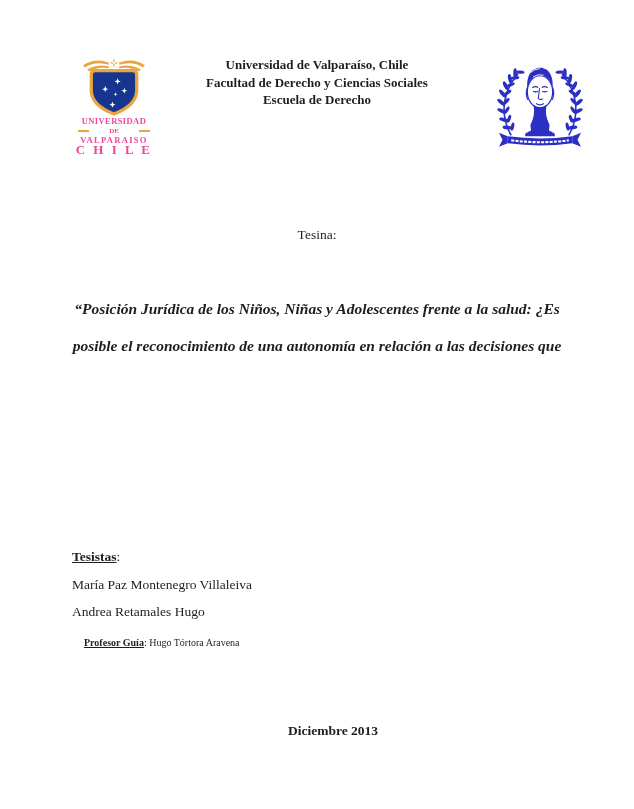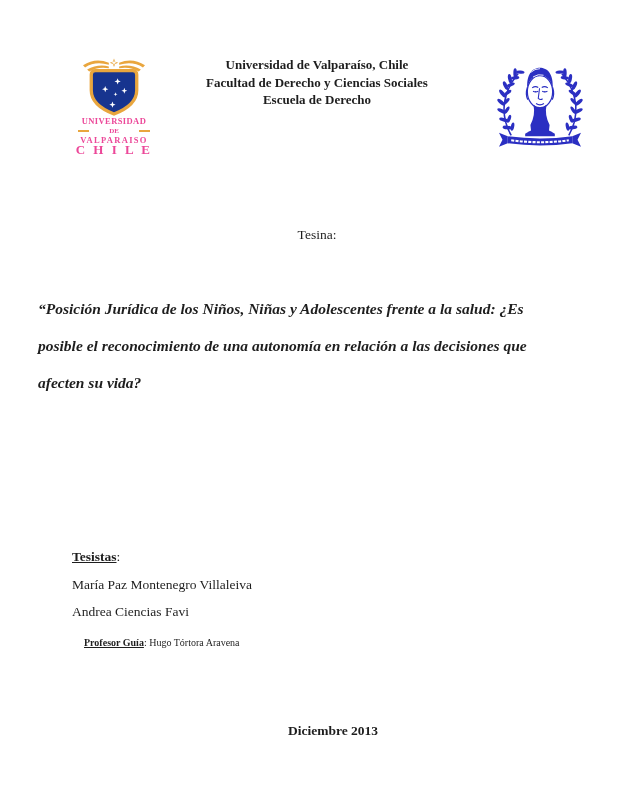--- a/index.html
+++ b/index.html
@@ -30,21 +30,21 @@
   .right-logo { position:absolute; left:492px; top:56px; width:96px; }
   .right-logo svg { display:block; width:96px; height:auto; }
 
   
   .tesina {
     position:absolute; top:227px; left:0; width:100%;
     text-align:center; font-size:13.5px;
   }
   .thesis-title {
     position:absolute; top:290px; left:38px; right:38px;
-    font-weight:bold; font-style:italic;
+    text-align:center; font-weight:bold; font-style:italic;
     font-size:15.5px; line-height:37px;
   }
   .authors {
     position:absolute; left:72px; top:543px;
     font-size:13.5px; line-height:27.5px;
   }
   .advisor {
     position:absolute; left:84px; top:634px;
     font-size:10px; line-height:17px;
   }
@@ -175,27 +175,26 @@
       <path d="M92,92 L102,88 L98,96 L102,104 L92,100 Z" fill="#2B2FC2"></path>
       <path d="M22,96.6 Q55,101 88,96.6" stroke="#ffffff" stroke-width="2.4" fill="none" stroke-dasharray="3.5 1.4"></path>
     </svg>
   </div>
 
   <div class="tesina">Tesina:</div>
 
   <div class="thesis-title">
     <div class="title-line">“Posición Jurídica de los Niños, Niñas y Adolescentes frente a la salud: ¿Es</div>
     <div class="title-line">posible el reconocimiento de una autonomía en relación a las decisiones que</div>
-    <div class="title-line">afecten su vida?</div>
   </div>
 
   <div class="authors">
     <div><span class="bold">Tesistas</span><span>:</span></div>
     <div>María Paz Montenegro Villaleiva</div>
-    <div>Andrea Ciencias Favi</div>
+    <div>Andrea Retamales Hugo</div>
   </div>
 
   <div class="advisor">
     <span class="bold">Profesor Guía</span><span>: Hugo Tórtora Aravena</span>
   </div>
 
   <div class="date-line">Diciembre 2013</div>
 
 </div>
 

